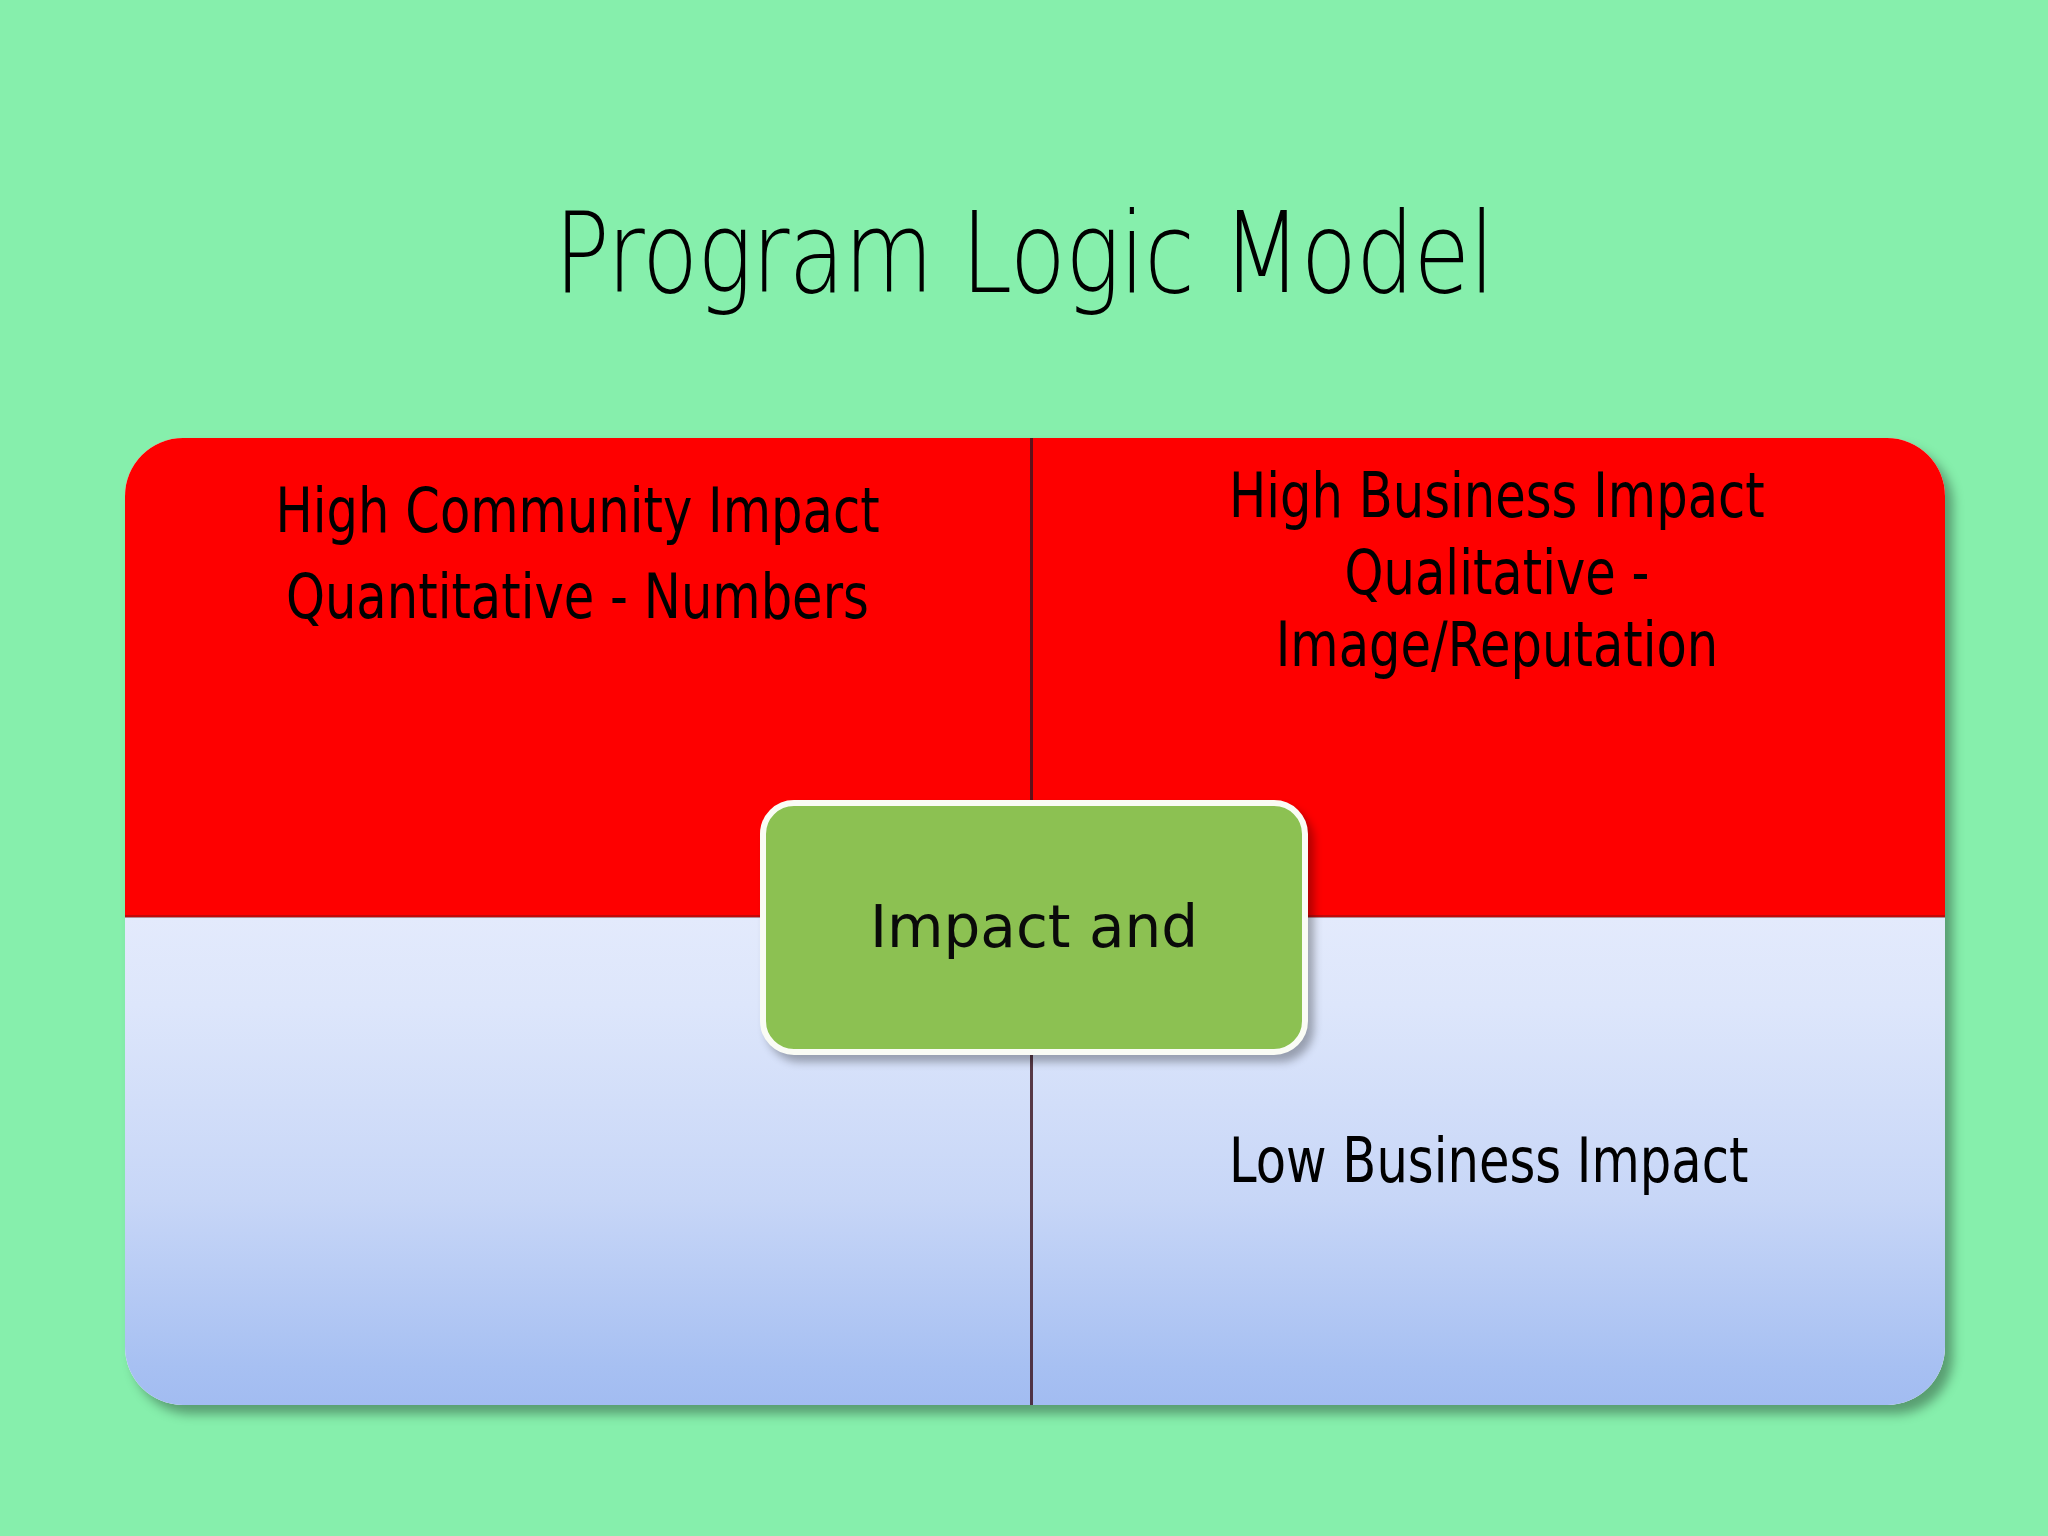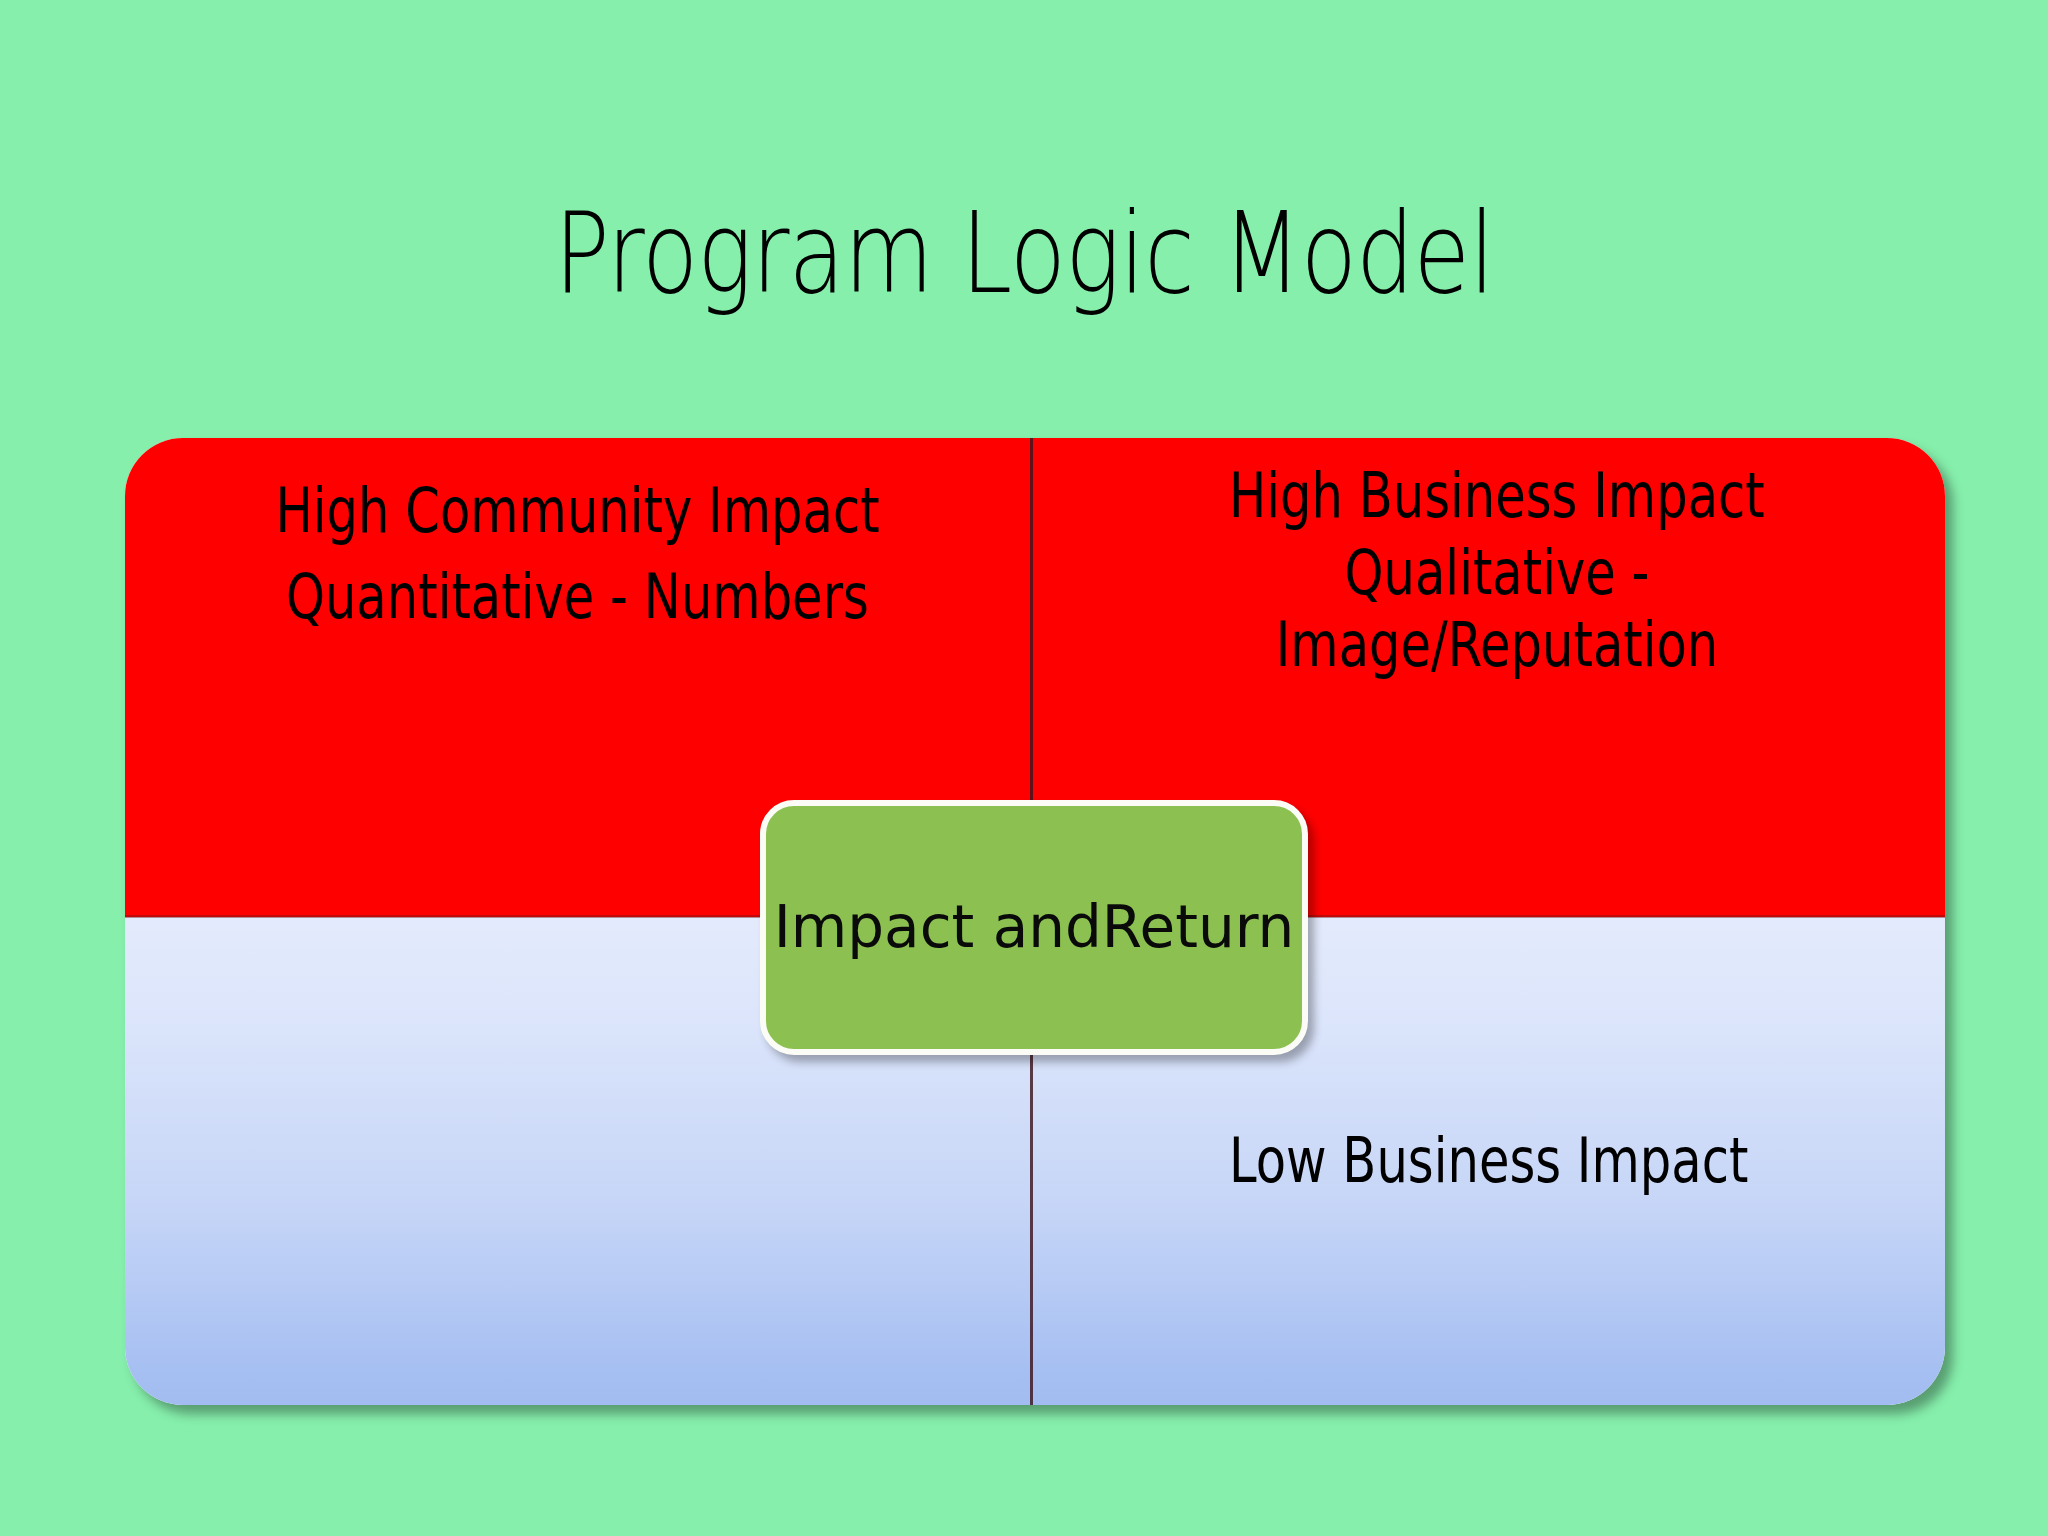--- a/index.html
+++ b/index.html
@@ -205,16 +205,15 @@
 
 
     <div class="quad" id="quad-br">
       <div class="quad-line">Low Business Impact</div>
     </div>
 
   </div>
 
   <div id="center-callout">
     <div class="callout-line">Impact and</div>
-    <div class="callout-line">Return</div>
   </div>
 
 </div>
 
 </body></html>

